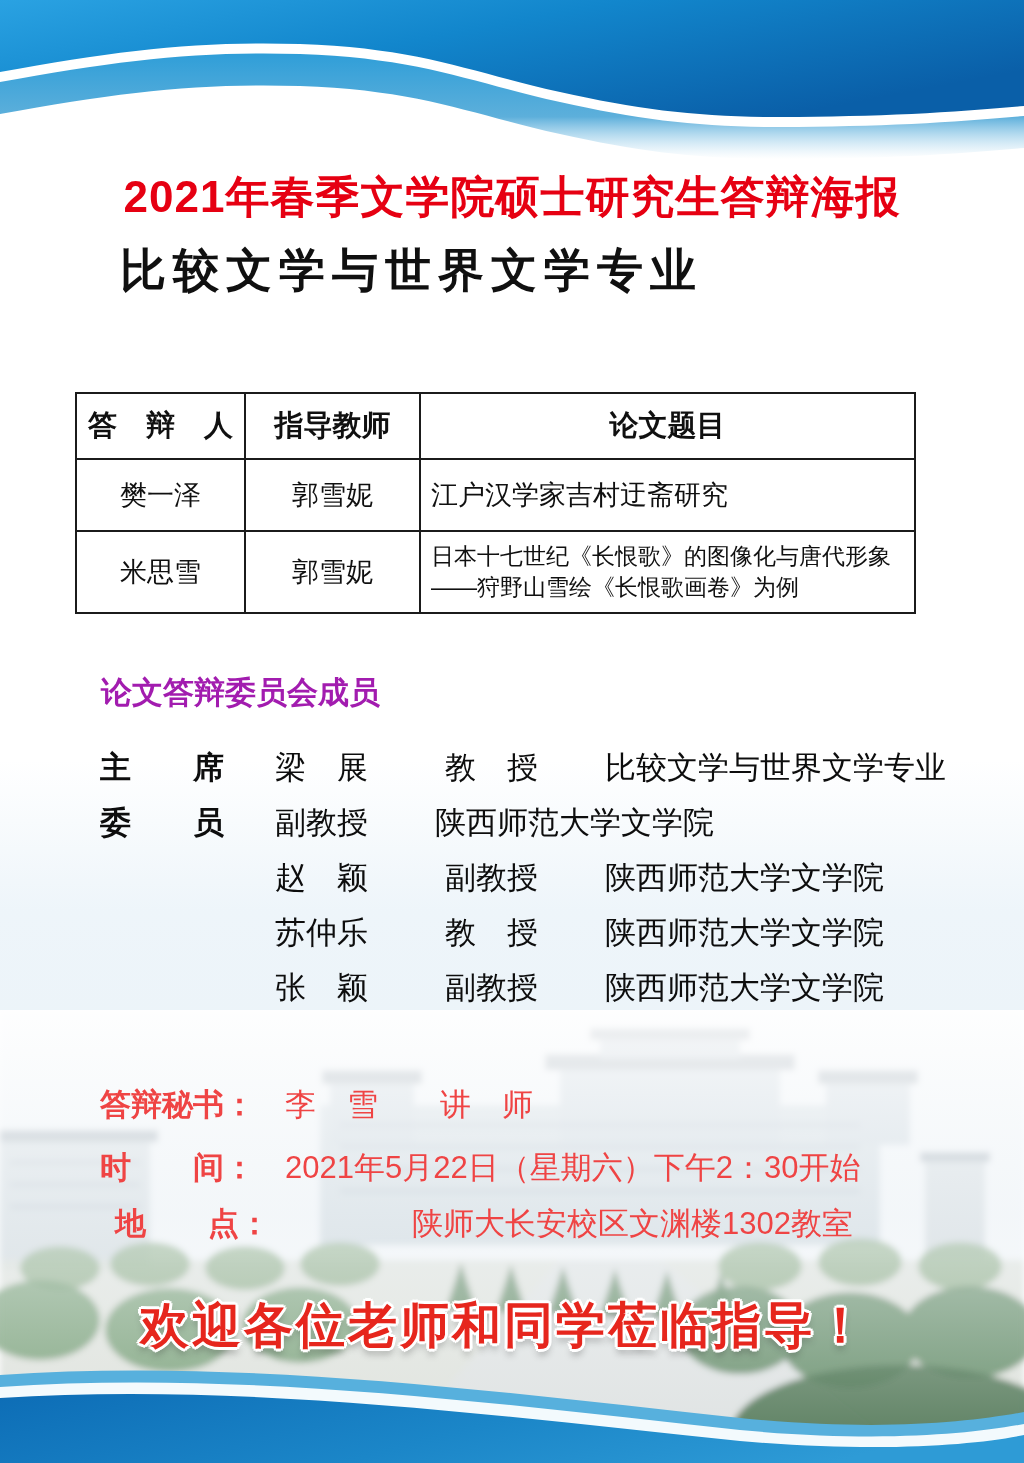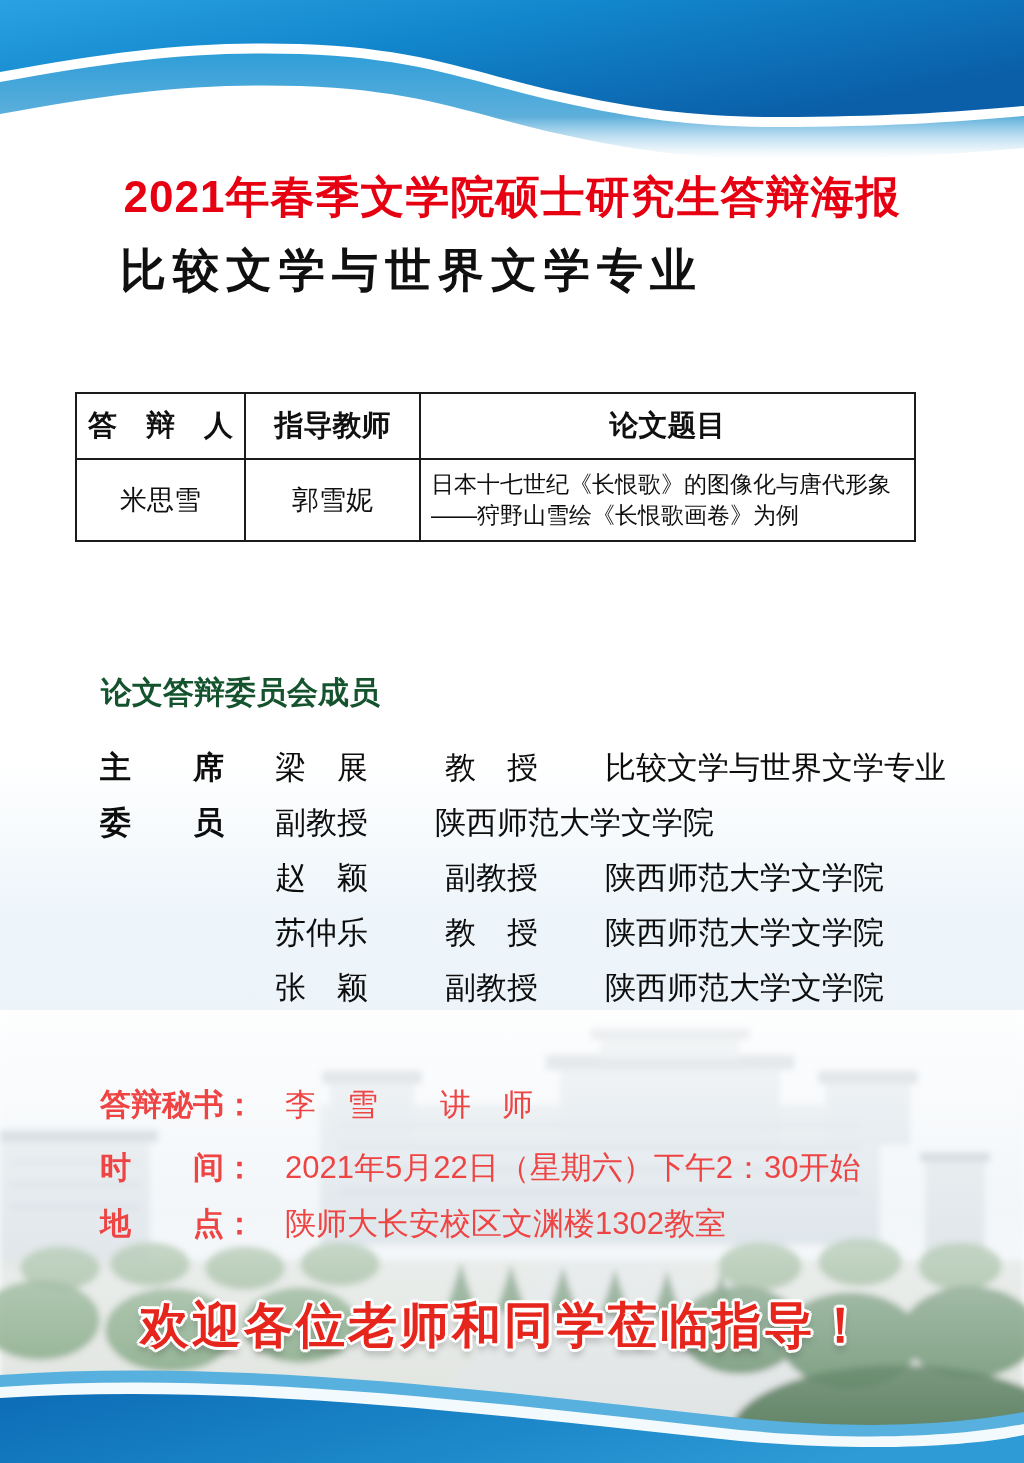--- a/index.html
+++ b/index.html
@@ -37,33 +37,33 @@
   .col-defender{width:167px;}
   .col-advisor{width:173px;}
   .col-thesis{width:493px;}
   .defense-table td{height:62px;font-size:27px;font-weight:500;}
   .defense-table td.thesis{text-align:left;padding:4px 6px 4px 10px;}
   .defense-table tr.row2 td{height:72px;}
   .defense-table tr.row2 td.thesis{font-size:23px;line-height:1.35;font-weight:500;}
   
   .committee-heading{
     position:absolute;top:672px;left:101px;z-index:3;
-    font-size:31px;font-weight:900;color:#14532d;
+    font-size:31px;font-weight:900;color:#a21caf;
   }
   .committee{position:absolute;top:740px;left:100px;width:880px;z-index:3;}
   .c-row{display:flex;height:55px;align-items:center;font-size:31px;color:#0d0d0d;}
   .c-role{width:175px;font-weight:900;}
   .c-name{width:170px;}
   .c-title{width:160px;}
   .c-aff{flex:1;}
   
   .details{position:absolute;top:1083px;left:100px;width:880px;z-index:3;}
   .d-row{display:flex;align-items:center;height:44px;font-size:31px;color:#ef4444;}
   .d-row.gap1{margin-top:19px;}
-  .d-row.gap2{margin-top:12px;}
+  .d-row.gap2{margin-top:12px;text-align:center;}
   .d-label{width:185px;font-weight:900;}
   .d-value{flex:1;font-weight:500;}
   
   .welcome{
     position:absolute;top:1293px;left:0;width:1008px;z-index:3;
     text-align:center;font-size:49px;font-weight:900;letter-spacing:3px;
     color:#e6261d;
     text-shadow:
       -2px -2px 0 #fff, 2px -2px 0 #fff, -2px 2px 0 #fff, 2px 2px 0 #fff,
       -3px 0 0 #fff, 3px 0 0 #fff, 0 -3px 0 #fff, 0 3px 0 #fff,
@@ -176,20 +176,25 @@
 
   <table class="defense-table">
     <thead>
       <tr>
         <th class="col-defender">答　辩　人</th>
         <th class="col-advisor">指导教师</th>
         <th class="col-thesis">论文题目</th>
       </tr>
     </thead>
     <tbody>
+      <tr class="row1">
+        <td>樊一泽</td>
+        <td>郭雪妮</td>
+        <td class="thesis">江户汉学家吉村迂斋研究</td>
+      </tr>
       <tr class="row2">
         <td>米思雪</td>
         <td>郭雪妮</td>
         <td class="thesis">日本十七世纪《长恨歌》的图像化与唐代形象——狩野山雪绘《长恨歌画卷》为例</td>
       </tr>
     </tbody>
   </table>
 
   <div class="committee-heading">论文答辩委员会成员</div>
   <div class="committee">

